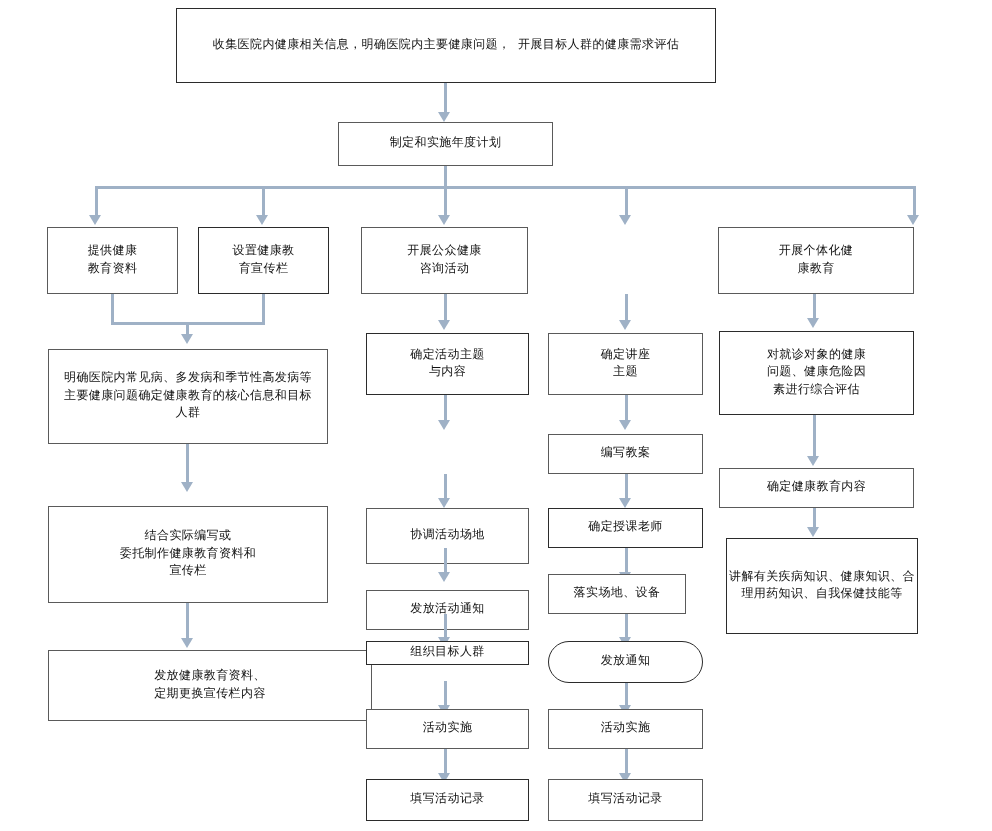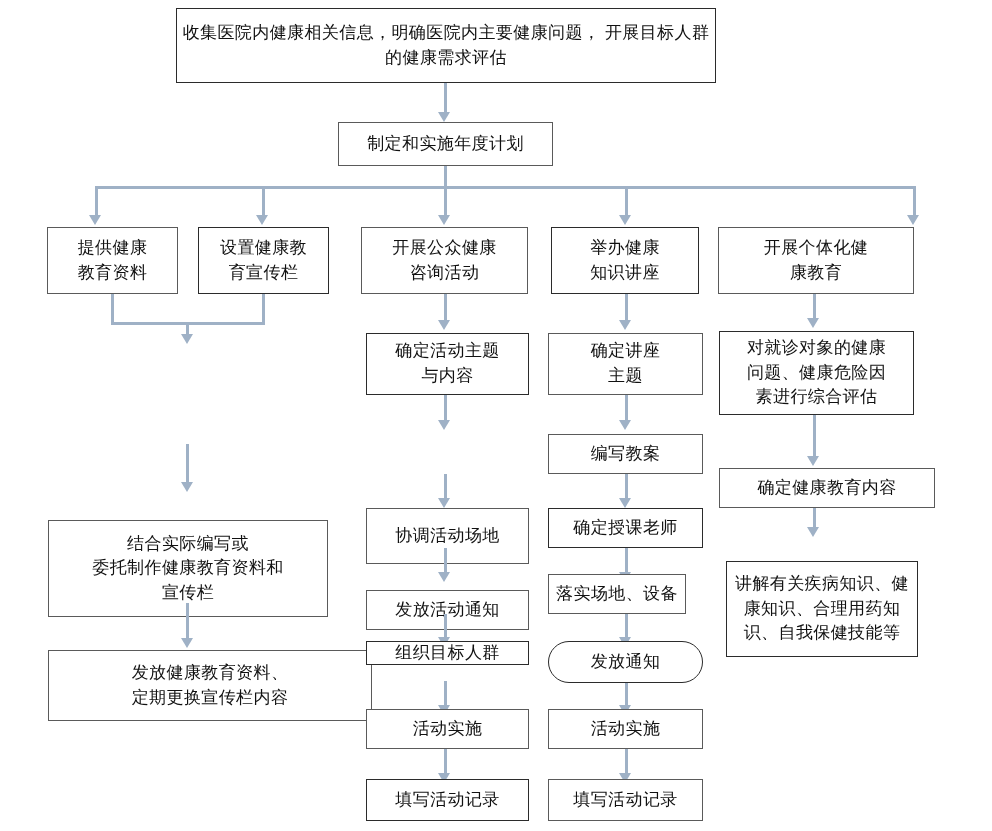--- a/index.html
+++ b/index.html
@@ -21,22 +21,22 @@
   .node {
     position: absolute;
     box-sizing: border-box;
     background: #ffffff;
     border: 1px solid #808080;
     display: flex;
     align-items: center;
     justify-content: center;
     text-align: center;
     color: #111111;
-    font-family: Liberation Serif, serif;
-    font-size: 17px;
+    font-family: Liberation Mono, monospace;
+    font-size: 12px;
     line-height: 1.45;
     letter-spacing: 0.4px;
     white-space: pre-line;
     padding: 2px 4px;
   }
   .node.dark {
     border: 1.6px solid #2b2b2b;
   }
   .node.med {
     border: 1.3px solid #5a5a5a;
@@ -93,36 +93,35 @@
 
   <div class="vline" style="left:913px; top:186px; height:32px;"></div>
   <div class="arrowhead" style="left:907px; top:215px;"></div>
 
   <div class="node med" style="left:47px; top:227px; width:131px; height:67px;">提供健康
 教育资料</div>
   <div class="node dark" style="left:198px; top:227px; width:131px; height:67px;">设置健康教
 育宣传栏</div>
   <div class="node med" style="left:361px; top:227px; width:167px; height:67px;">开展公众健康
 咨询活动</div>
-  <div class="node dark" style="left:551px; top:227px; width:148px; height:67px;">举办健康
-知识讲座</div>
   <div class="node med" style="left:718px; top:227px; width:196px; height:67px;">开展个体化健
 康教育</div>
 
   <div class="vline" style="left:111px; top:294px; height:30px;"></div>
   <div class="vline" style="left:262px; top:294px; height:30px;"></div>
   <div class="hline" style="left:111px; top:322px; width:154px;"></div>
   <div class="vline" style="left:186px; top:322px; height:14px;"></div>
   <div class="arrowhead" style="left:181px; top:334px;"></div>
 
+  <div class="node med" style="left:48px; top:349px; width:280px; height:95px; padding:4px 14px; white-space:normal;">明确医院内常见病、多发病和季节性高发病等主要健康问题确定健康教育的核心信息和目标人群</div>
 
   <div class="vline" style="left:186px; top:444px; height:40px;"></div>
   <div class="arrowhead" style="left:181px; top:482px;"></div>
 
-  <div class="node med" style="left:48px; top:520px; width:280px; height:97px;">结合实际编写或
+  <div class="node med" style="left:48px; top:506px; width:280px; height:97px;">结合实际编写或
 委托制作健康教育资料和
 宣传栏</div>
 
   <div class="vline" style="left:186px; top:603px; height:38px;"></div>
   <div class="arrowhead" style="left:181px; top:638px;"></div>
 
   <div class="node med" style="left:48px; top:650px; width:324px; height:71px;">发放健康教育资料、
 定期更换宣传栏内容</div>
 
   <div class="vline" style="left:444px; top:294px; height:28px;"></div>
@@ -186,19 +185,19 @@
 
   <div class="vline" style="left:813px; top:294px; height:26px;"></div>
   <div class="arrowhead" style="left:807px; top:318px;"></div>
 
   <div class="node dark" style="left:719px; top:331px; width:195px; height:84px;">对就诊对象的健康
 问题、健康危险因
 素进行综合评估</div>
   <div class="vline" style="left:813px; top:415px; height:44px;"></div>
   <div class="arrowhead" style="left:807px; top:456px;"></div>
 
-  <div class="node med" style="left:719px; top:468px; width:216px; height:40px;">确定健康教育内容</div>
+  <div class="node med" style="left:719px; top:468px; width:195px; height:40px;">确定健康教育内容</div>
   <div class="vline" style="left:813px; top:508px; height:22px;"></div>
   <div class="arrowhead" style="left:807px; top:527px;"></div>
 
-  <div class="node dark overflow" style="left:726px; top:538px; width:192px; height:96px; padding:2px 2px; white-space:normal; text-align:center;margin-top:23px;">讲解有关疾病知识、健康知识、合理用药知识、自我保健技能等</div>
+  <div class="node dark overflow" style="left:726px; top:538px; width:192px; height:96px; padding:2px 2px; white-space:normal; text-align:center;">讲解有关疾病知识、健康知识、合理用药知识、自我保健技能等</div>
 
 </div>
 
 </body></html>

